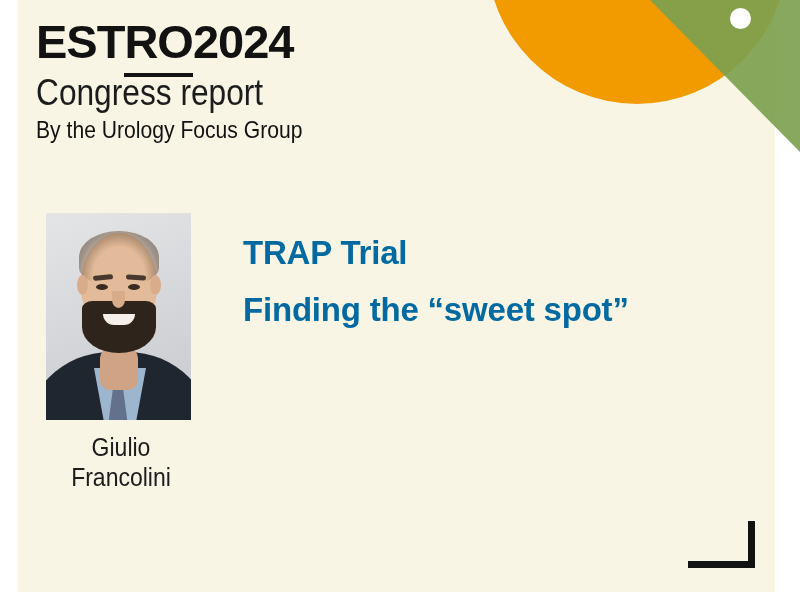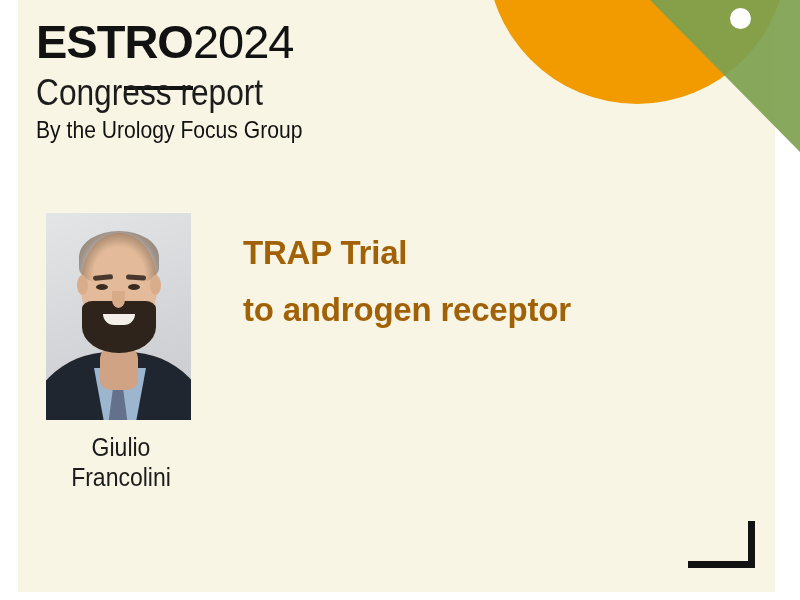--- a/index.html
+++ b/index.html
@@ -105,24 +105,24 @@
     color: #121212;
     letter-spacing: -0.5px;
     white-space: nowrap;
   }
   .brand-logo .estro {
     font-weight: 700;
     letter-spacing: -1px;
   }
   .brand-logo .estro .ro-underline {
     border-bottom: 4px solid #121212;
-    padding-bottom: 18px;
+    padding-bottom: 5px;
   }
   .brand-logo .year {
-    font-weight: 400;
+    font-weight: 700;
     letter-spacing: -1px;
   }
   .brand-line2 {
     font-family: "Liberation Sans", sans-serif;
     font-weight: 300;
     font-size: 36px;
     line-height: 42px;
     color: #1c1c1c;
     margin-top: 4px;
     transform: scaleX(0.88);
@@ -310,21 +310,21 @@
     position: absolute;
     left: 243px;
     top: 224px;
     width: 520px;
   }
   .title-line {
     font-family: "Liberation Sans", sans-serif;
     font-weight: 700;
     font-size: 33px;
     line-height: 57px;
-    color: #a16207;
+    color: #0369a1;
     letter-spacing: -0.2px;
     white-space: nowrap;
   }
 </style>
 </head>
 <body>
 
 <div class="poster">
 
   <div class="card-bg"></div>
@@ -368,16 +368,16 @@
       <div class="eye-r"></div>
     </div>
     <div class="speaker-name">
       <div>Giulio</div>
       <div>Francolini</div>
     </div>
   </div>
 
   <div class="title">
     <div class="title-line">TRAP Trial</div>
-    <div class="title-line">to androgen receptor</div>
+    <div class="title-line">Finding the “sweet spot”</div>
   </div>
 
 </div>
 
 </body></html>

